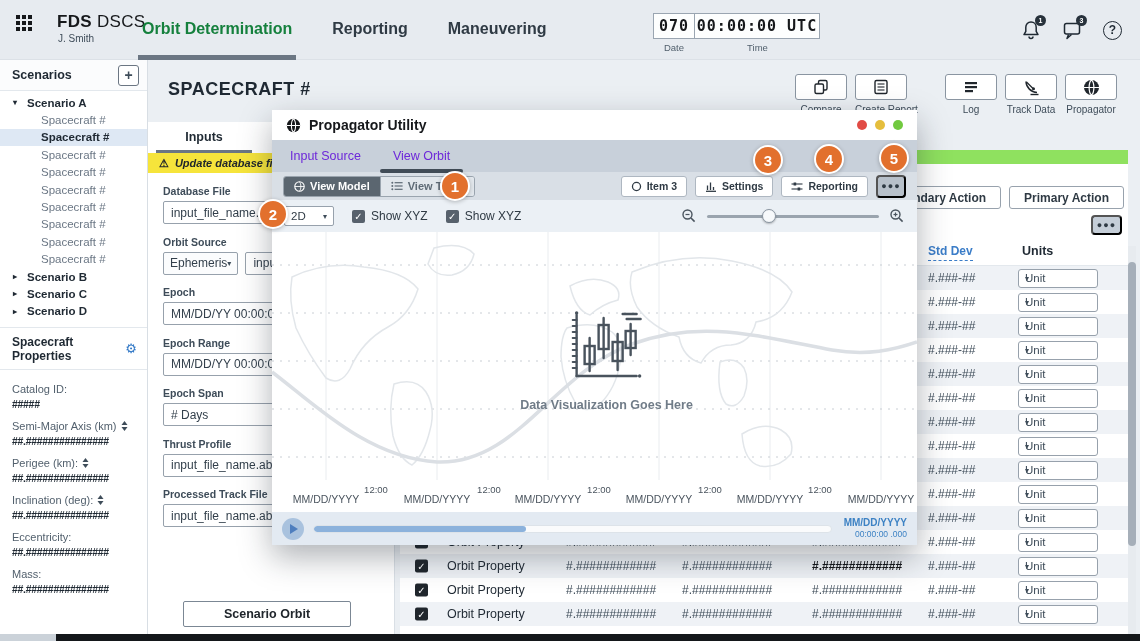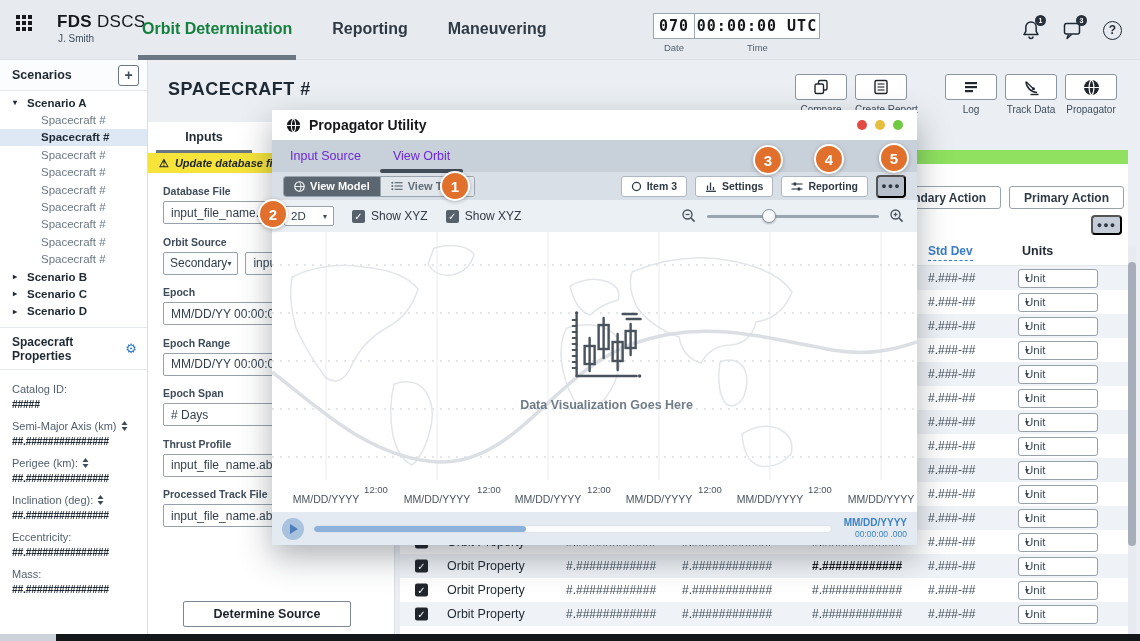--- a/index.html
+++ b/index.html
@@ -394,21 +394,21 @@
     </div>
     <div class="fields" id="inputs-fields">
         <div class="field">
     <div class="f-label">Database File</div>
           <input class="f-input" value="input_file_name.abc" readonly="" style="">
         </div>
         <div class="field">
     <div class="f-label">Orbit Source</div>
           <div class="f-row">
       <div class="mini-select">
-              <span>Secondary</span>
+              <span>Ephemeris</span>
               <span class="chev">▾</span>
             </div>
       <input class="f-input" value="input_file_name.abc" readonly="" style="">
           </div>
         </div>
         <div class="field">
     <div class="f-label">Epoch</div>
           <input class="f-input" value="MM/DD/YY 00:00:00 .000" readonly="" style="">
         </div>
         <div class="field">
@@ -421,21 +421,21 @@
         </div>
         <div class="field">
     <div class="f-label">Thrust Profile</div>
           <input class="f-input" value="input_file_name.abc" readonly="" style="">
         </div>
         <div class="field">
     <div class="f-label">Processed Track File</div>
           <input class="f-input" value="input_file_name.abc" readonly="" style="">
         </div>
       </div>
-    <button class="determine-btn">Determine Source</button>
+    <button class="determine-btn">Scenario Orbit</button>
   </section>
 
   <section class="results">
     <div class="green-bar"></div>
     <div class="actions-row">
       <button class="sec-btn">Secondary Action</button>
       <button class="pri-btn">Primary Action</button>
     </div>
     <div class="more-row">
       <button class="more-btn">●●●</button>

